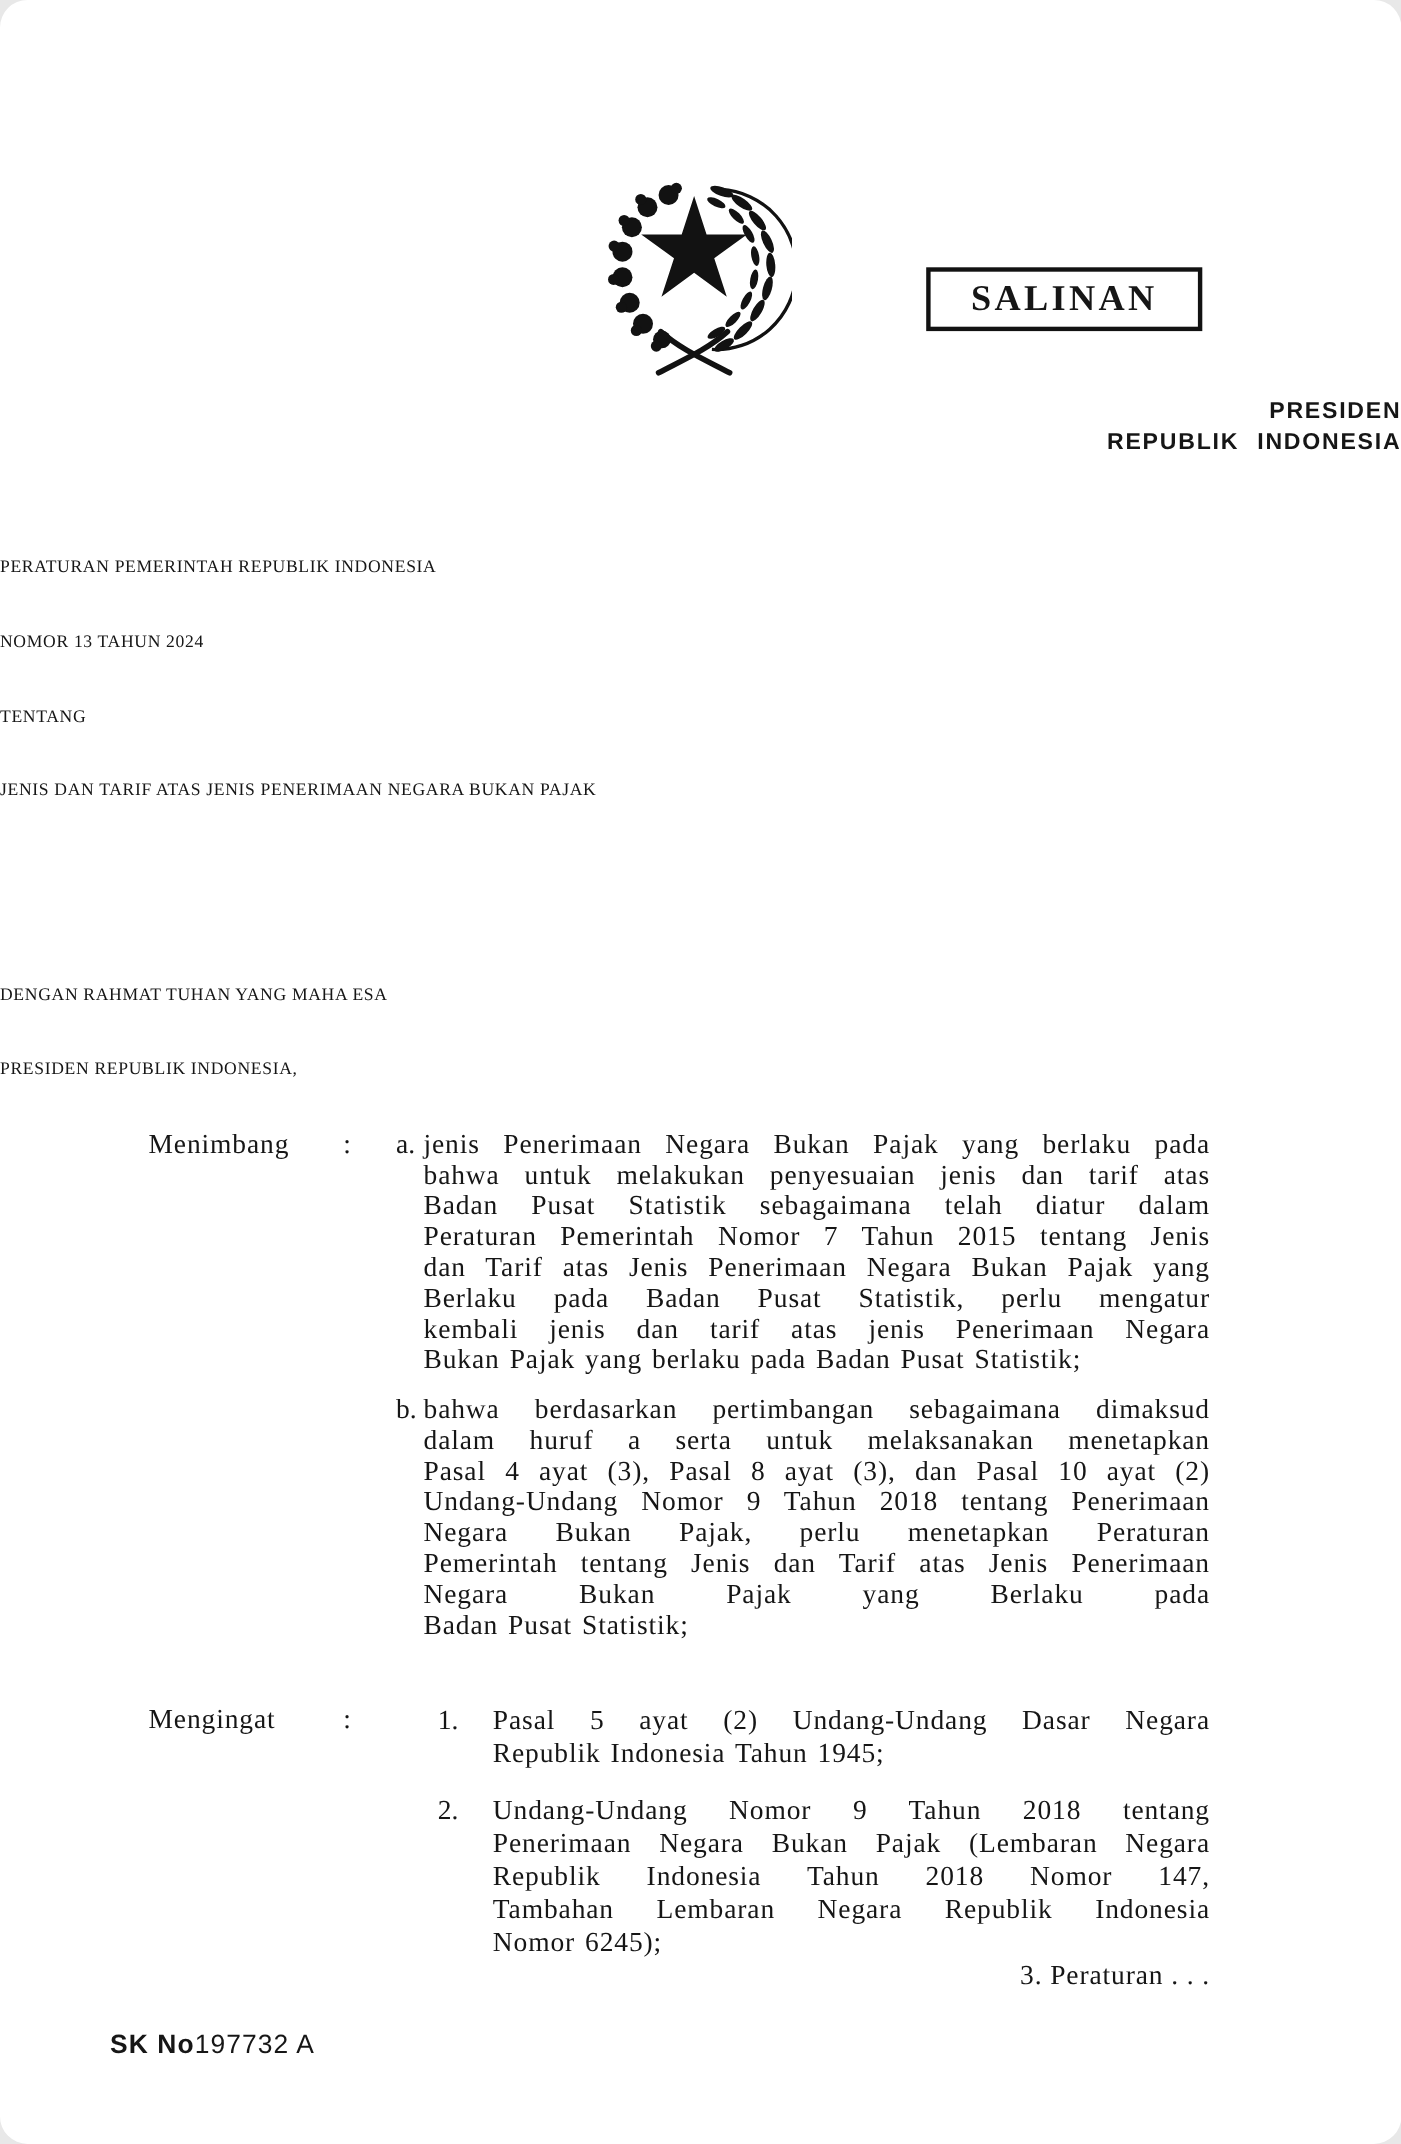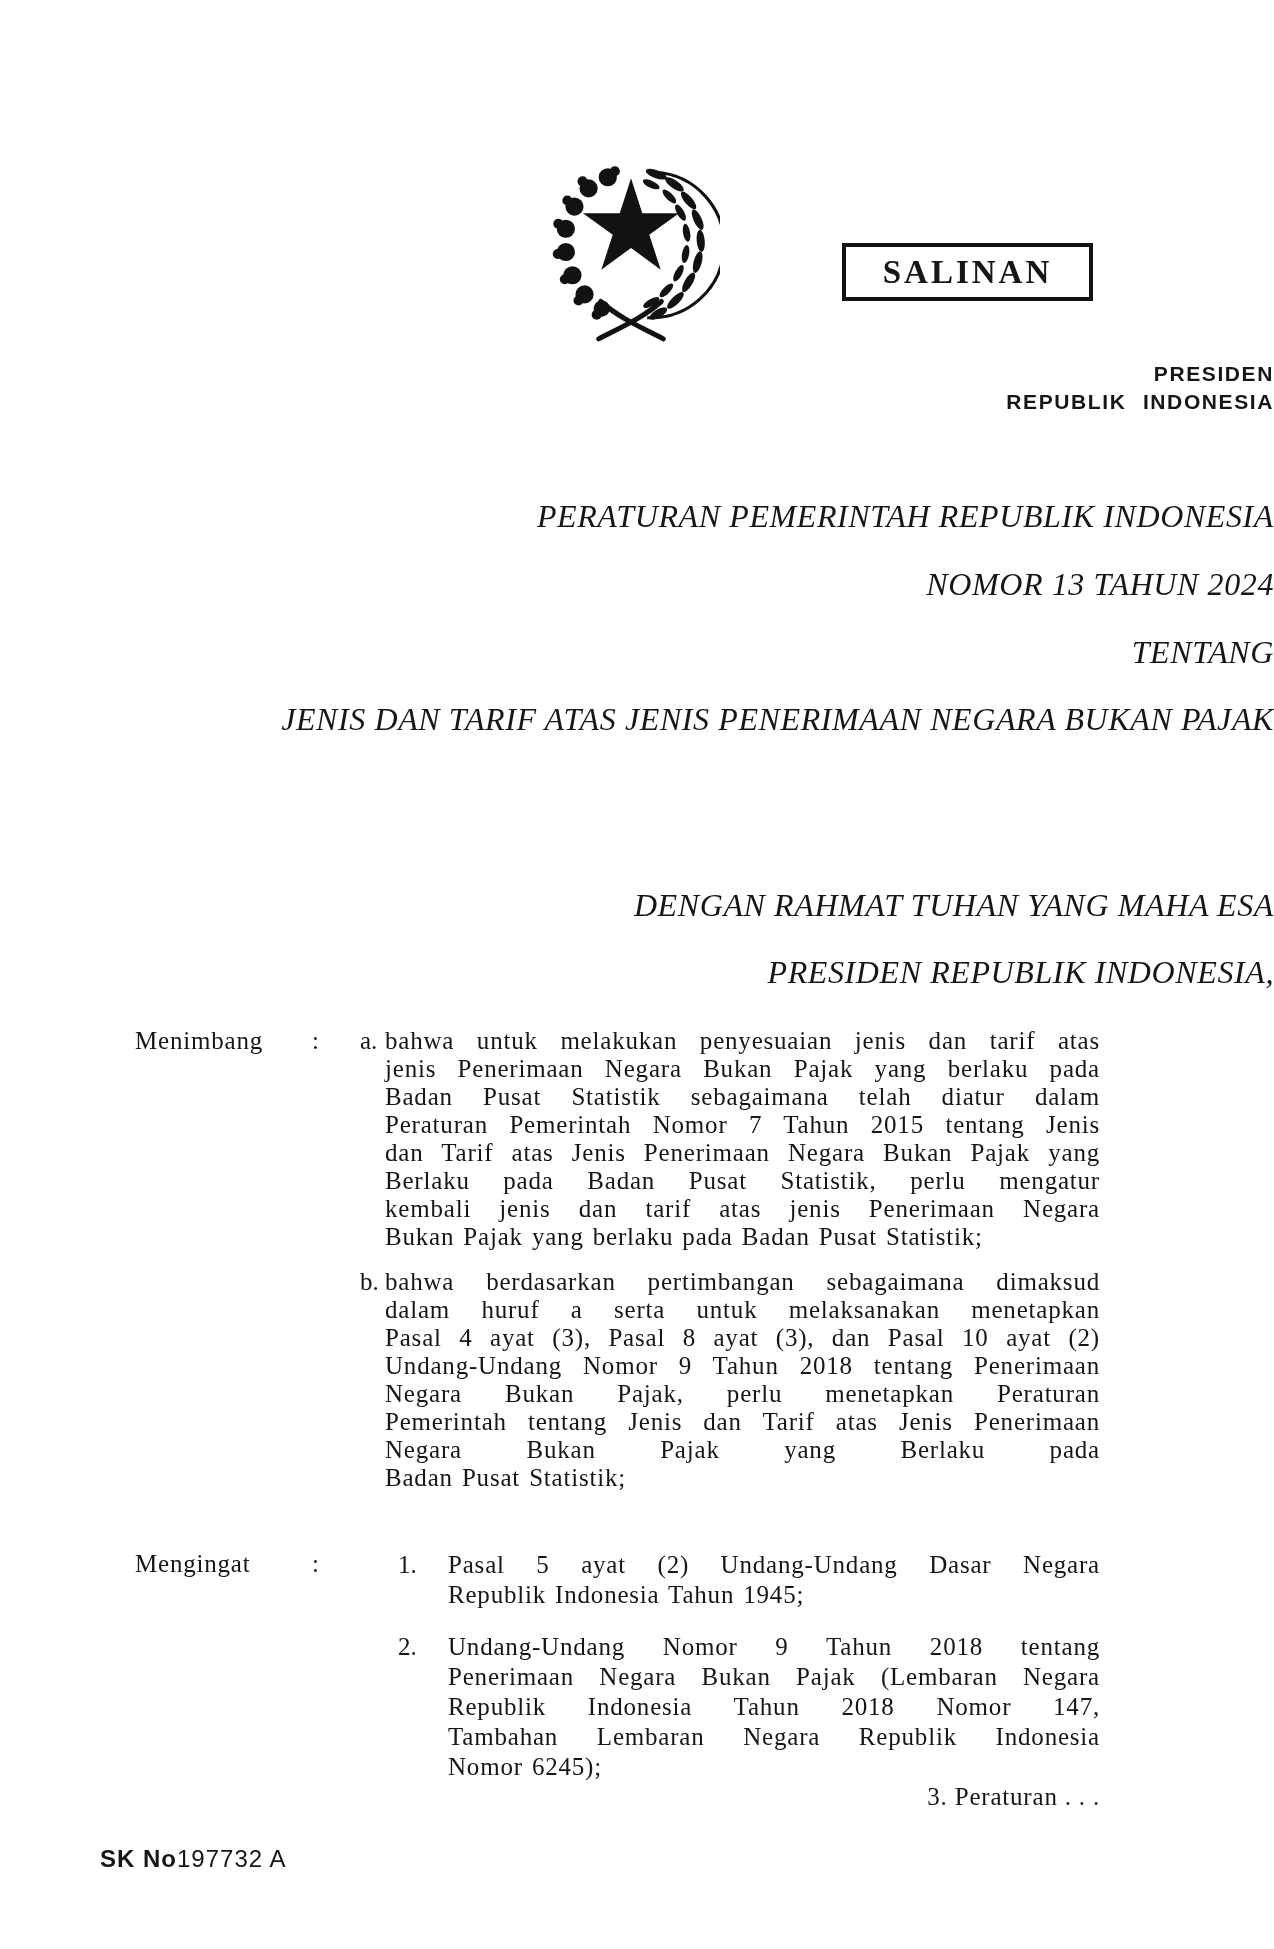--- a/index.html
+++ b/index.html
@@ -5,20 +5,21 @@
   * { margin:0; padding:0; box-sizing:border-box; }
   html,body { background:#e8e8e8; }
   .page {
     position:relative;
     width:1274px; height:1949px;
     margin:0 auto;
     background:#ffffff;
     color:#161616;
     font-family:"Liberation Serif", serif;
     overflow:hidden;
+    border-radius:25px;
   }
 
   
   .emblem { position:absolute; left:538px; top:150px; width:182px; height:202px; }
   .salinan-box {
     position:absolute; left:842px; top:243px; width:251px; height:58px;
     border:4px solid #121212;
     display:flex; align-items:center; justify-content:center;
     font-family:"Liberation Serif", serif;
     font-weight:700; font-size:33px; letter-spacing:3px;
@@ -28,22 +29,22 @@
     text-align:right;
     font-family:"Liberation Sans", sans-serif;
     font-weight:700; font-size:21px; letter-spacing:1.6px;
     line-height:26px;
   }
   .lh-line.second { word-spacing:9px; }
 
   
   .center-line {
     position:absolute; left:0; width:100%;
-    text-align:right;
-    font-size:32px; letter-spacing:0.6px; line-height:30px;font-style:italic;
+    text-align:left;
+    font-size:16px; letter-spacing:0.6px; line-height:30px;
   }
 
   
   .section { position:absolute; left:0; top:0; width:1274px; }
   .clabel  { position:absolute; font-size:25px; line-height:28px; letter-spacing:0.8px;text-align:center; }
   .ccolon  { position:absolute; font-size:25px; line-height:28px; }
   .items   { position:absolute; top:0; }
   .item    { position:relative; }
   .marker  { position:absolute; left:0; top:0; font-size:25px; line-height:28px; }
   .tline {
@@ -141,22 +142,22 @@
   <div class="center-line" style="top:890px">DENGAN RAHMAT TUHAN YANG MAHA ESA</div>
   <div class="center-line" style="top:957px">PRESIDEN REPUBLIK INDONESIA,</div>
 
   <div class="section lh28" style="top:1027px">
     <span class="clabel" style="left:135px">Menimbang</span>
     <span class="ccolon" style="left:312px">:</span>
     <div class="items" style="left:360px; width:740px">
       <div class="item" style="padding-left:25px">
         <span class="marker">a.</span>
         <div class="lines">
+            <div class="tline">jenis Penerimaan Negara Bukan Pajak yang berlaku pada</div>
             <div class="tline">bahwa untuk melakukan penyesuaian jenis dan tarif atas</div>
-            <div class="tline">jenis Penerimaan Negara Bukan Pajak yang berlaku pada</div>
             <div class="tline">Badan Pusat Statistik sebagaimana telah diatur dalam</div>
             <div class="tline">Peraturan Pemerintah Nomor 7 Tahun 2015 tentang Jenis</div>
             <div class="tline">dan Tarif atas Jenis Penerimaan Negara Bukan Pajak yang</div>
             <div class="tline">Berlaku pada Badan Pusat Statistik, perlu mengatur</div>
             <div class="tline">kembali jenis dan tarif atas jenis Penerimaan Negara</div>
             <div class="tline">Bukan Pajak yang berlaku pada Badan Pusat Statistik;</div>
           </div>
       </div>
       <div class="item" style="padding-left:25px; margin-top:17px">
         <span class="marker">b.</span>

